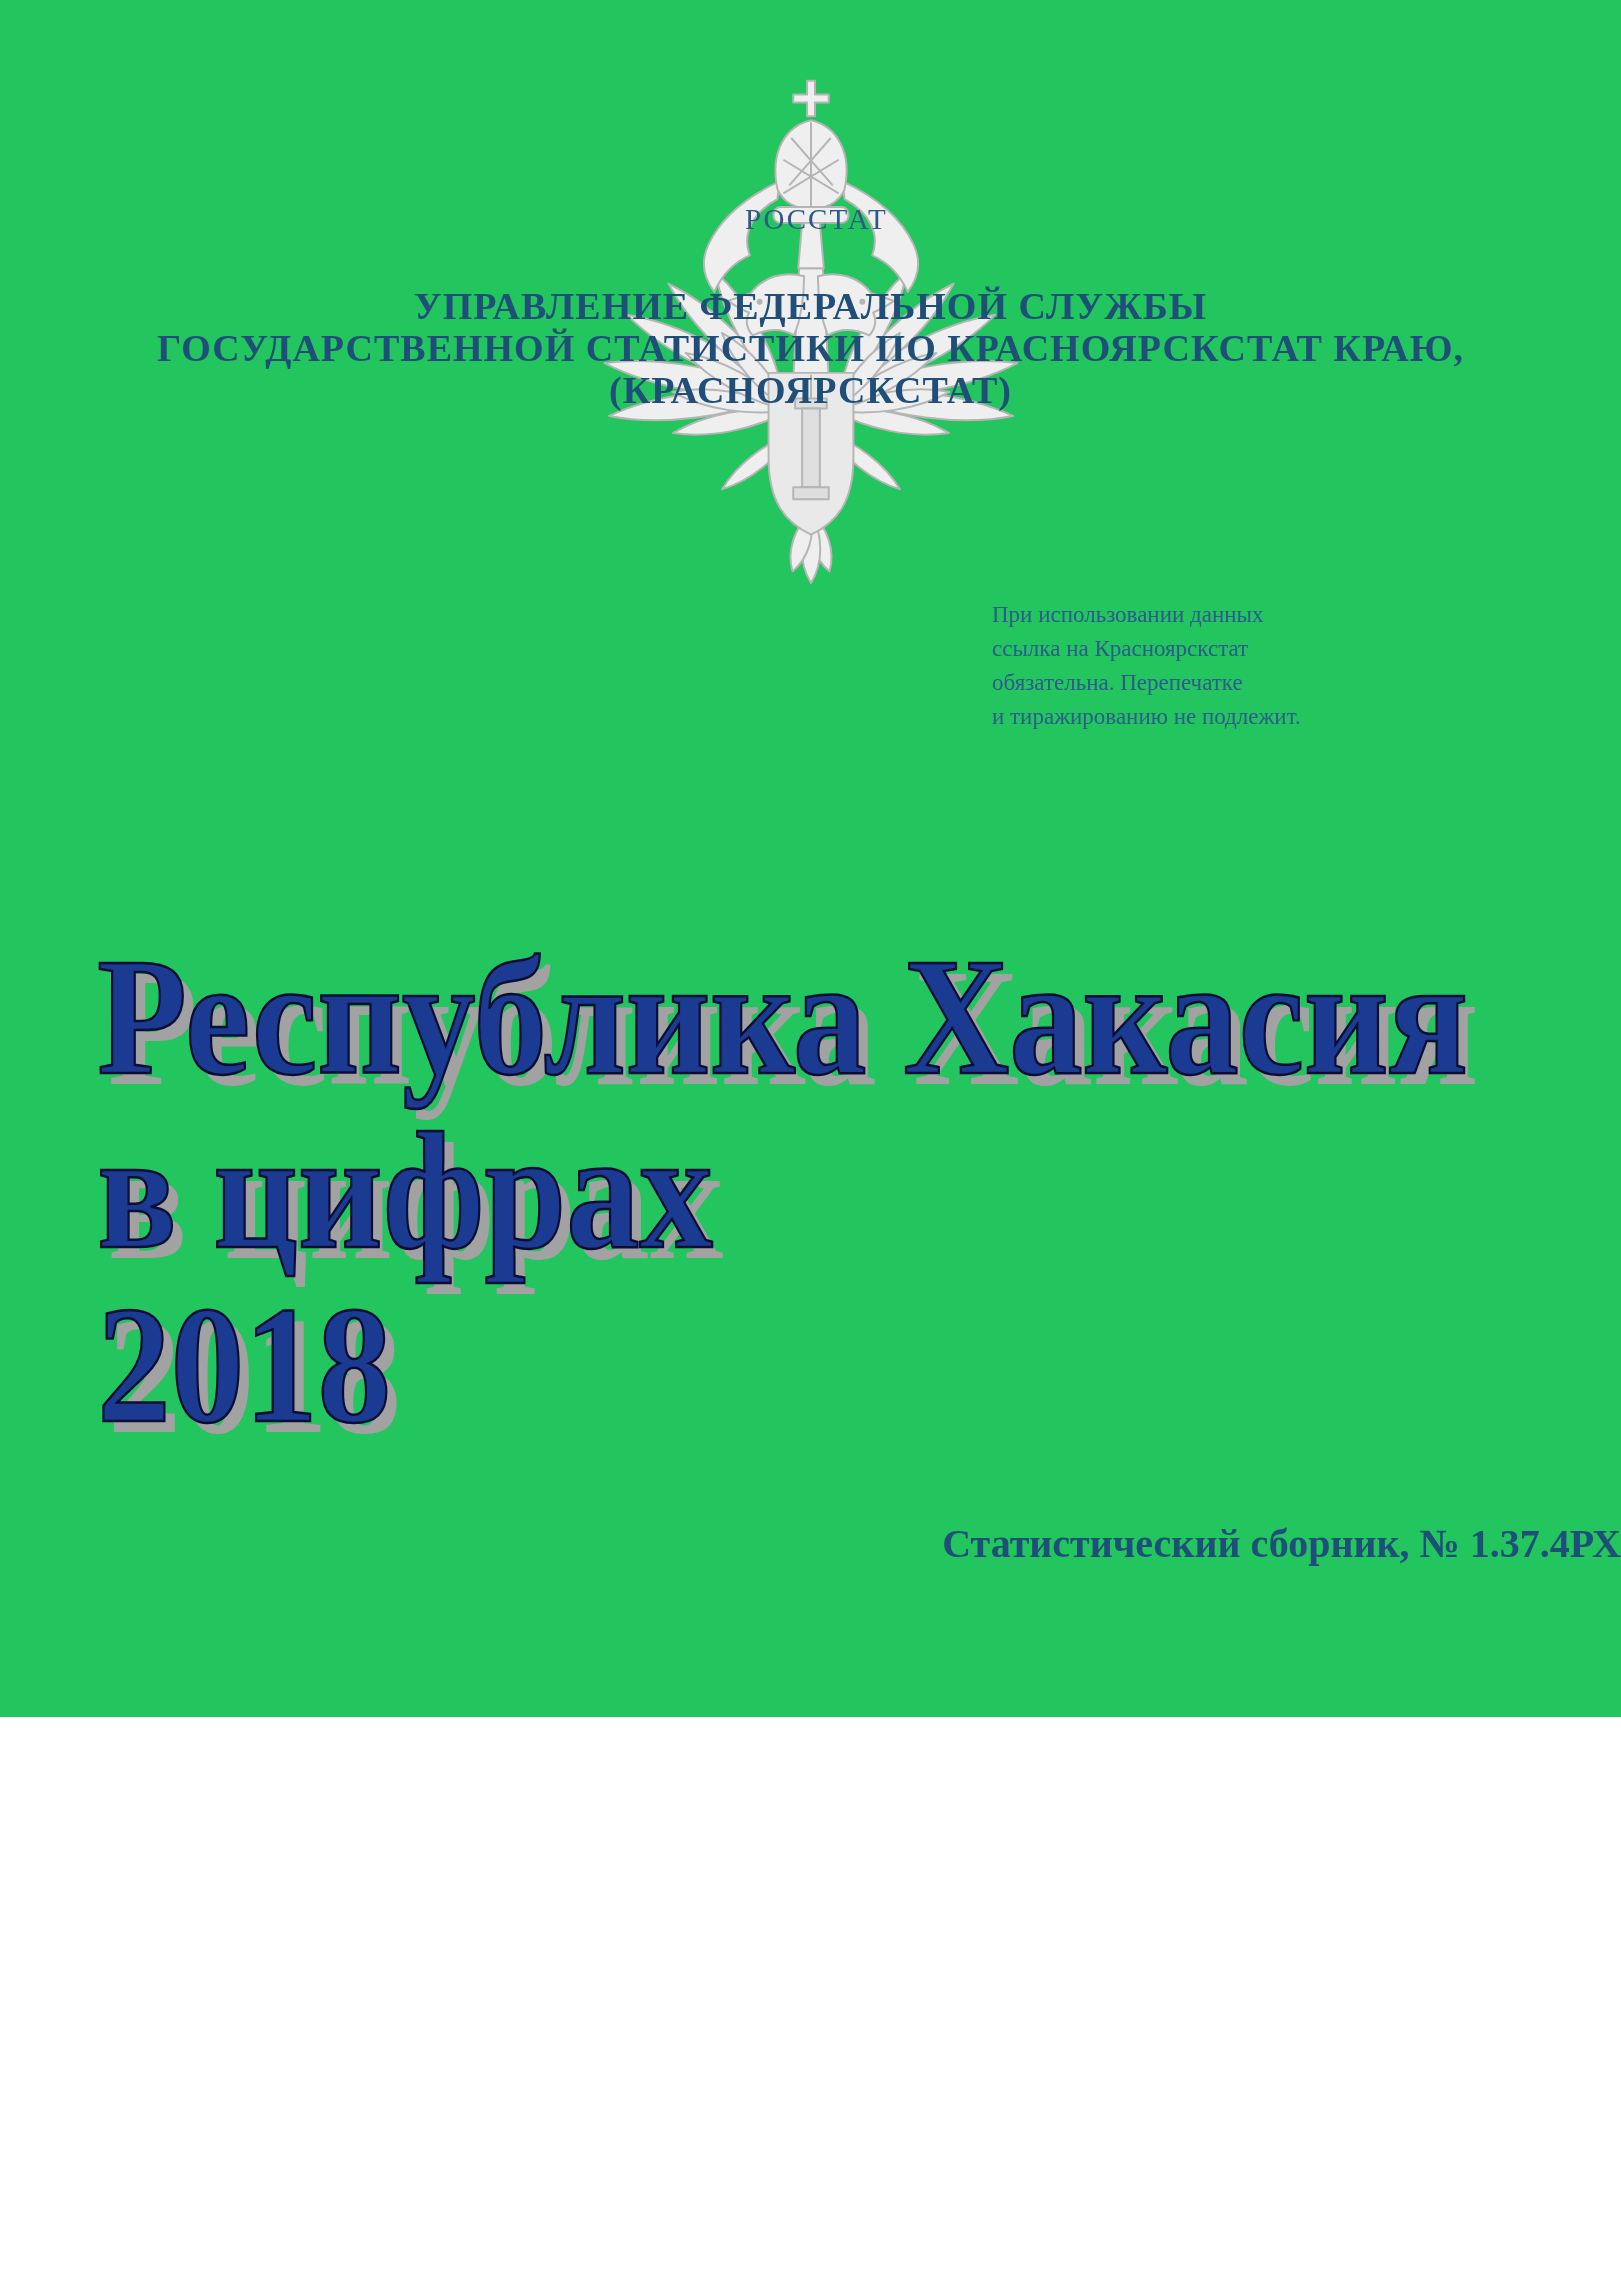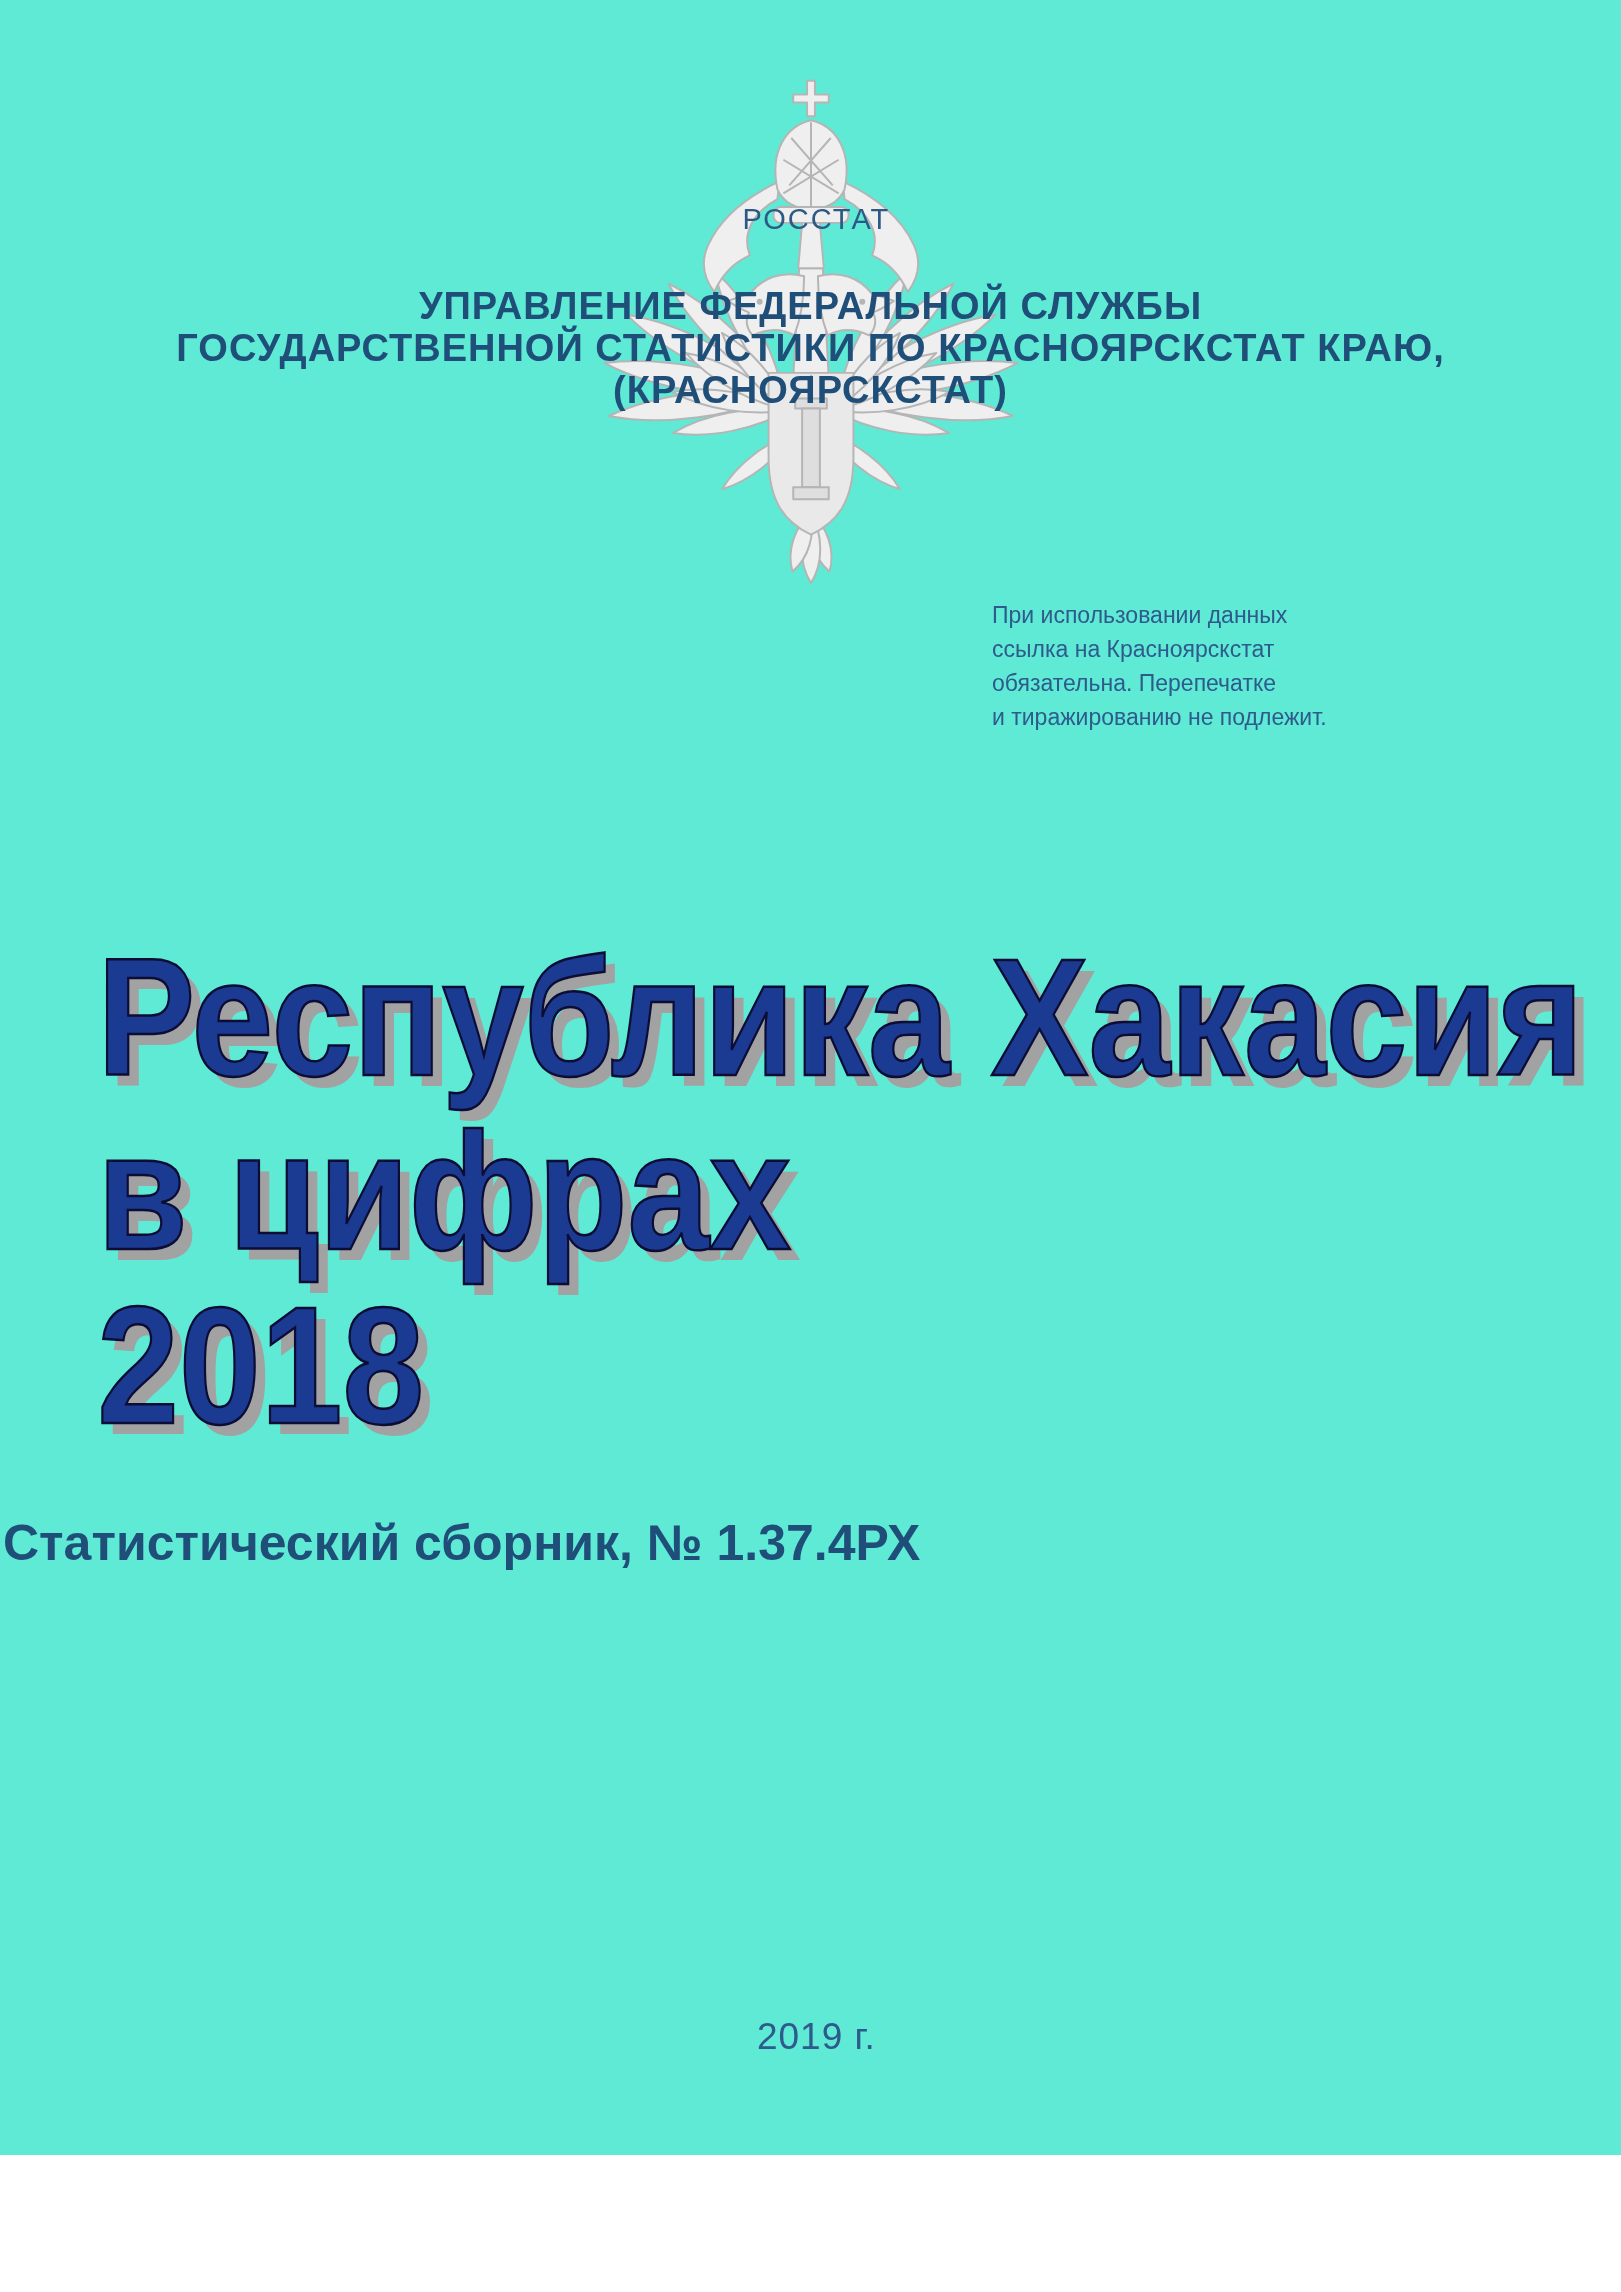--- a/index.html
+++ b/index.html
@@ -1,21 +1,21 @@
 <!DOCTYPE html>
 <html><head>
 <meta charset="utf-8">
 <style>
   html,body{margin:0;padding:0;background:#ffffff;}
   .page{
     position:relative;
-    width:1621px;height:2155px;
-    background:#5eead4;
+    width:1621px;height:1717px;
+    background:#22c55e;
     overflow:hidden;
-    font-family:Liberation Sans, sans-serif;
+    font-family:Liberation Serif, serif;
   }
   
   .emblem{
     position:absolute;
     left:570px;top:65px;
     width:482px;height:523px;
   }
   
   .agency{
     position:absolute;left:11.8px;right:0;top:202px;
@@ -52,24 +52,24 @@
     display:block;
     font-size:167px;line-height:174px;
     white-space:nowrap;
     transform:scaleX(0.88);
     transform-origin:50% 50%;
     -webkit-text-stroke:2.5px #0c0c34;
     text-shadow:11.8px 10.8px 0 #a2a2a2;
   }
   
   .subtitle{
-    position:absolute;left:3px;right:0;top:1518px;
-    text-align:left;
+    position:absolute;left:17px;right:0;top:1518px;
+    text-align:right;
     font-weight:bold;
-    font-size:50px;line-height:51px;
+    font-size:40px;line-height:51px;
     color:#1f4e79;
   }
   
   .imprint{
     position:absolute;left:11.8px;right:0;top:2013px;
     text-align:center;
     font-size:37px;line-height:48px;
     letter-spacing:1px;
     color:#2e5a8c;
   }

